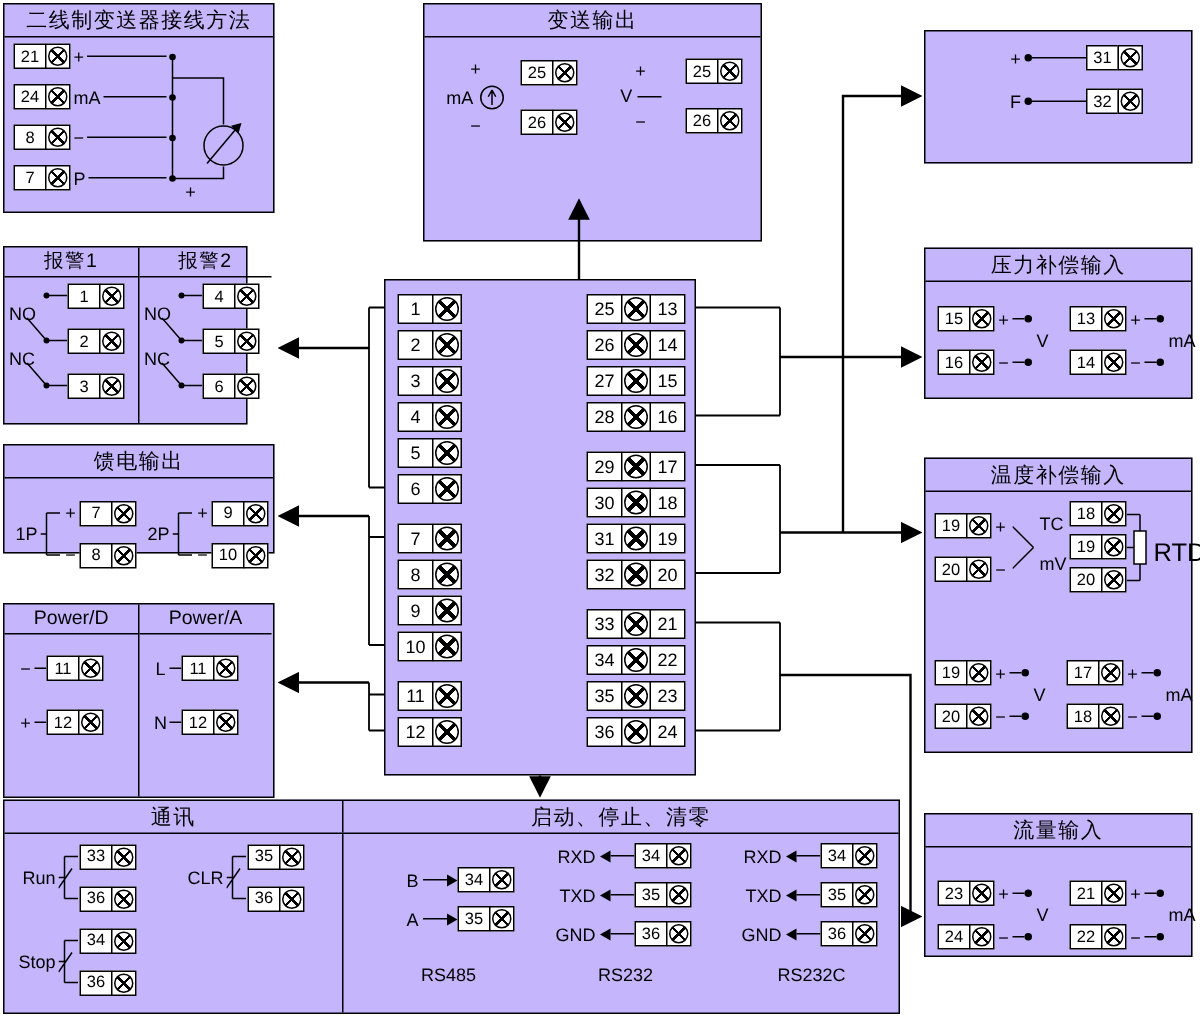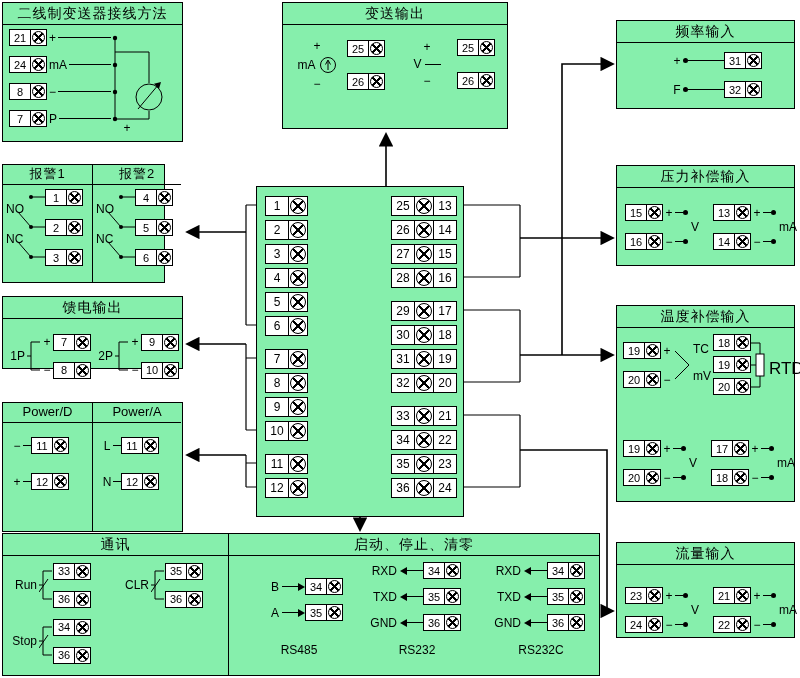--- a/index.html
+++ b/index.html
@@ -1,19 +1,19 @@
 <!DOCTYPE html>
 <html><head>
 <meta charset="utf-8">
 <style>
 *{margin:0;padding:0;box-sizing:border-box}
 html,body{width:800px;height:678px}
 body{position:relative;background:#fff;color:#000;font-family:"Liberation Sans","DejaVu Sans",sans-serif;overflow:hidden}
 .abs{position:absolute}
-.box{position:absolute;border:1.5px solid #000;background:#86efac}
+.box{position:absolute;border:1.5px solid #000;background:#c4b5fd}
 .box-title{height:22px;line-height:20px;text-align:center;font-size:14px;letter-spacing:1px;border-bottom:1.5px solid #000}
 .body{position:relative;width:100%;height:calc(100% - 22px)}
 .cellnum{min-width:22px;height:17px;padding:0 1px;border:1px solid #000;display:inline-flex;align-items:center;justify-content:center;font-size:11px;background:#fff;flex:none}
 .screw{width:17px;height:17px;border:1px solid #000;margin-left:-1px;background:#fff;position:relative;flex:none;display:inline-block}
 .screw::before{content:"";position:absolute;inset:1px;border:1px solid #000;border-radius:50%;
  background:linear-gradient(45deg,transparent 44%,#000 44%,#000 56%,transparent 56%),
             linear-gradient(135deg,transparent 44%,#000 44%,#000 56%,transparent 56%)}
 .trow{display:flex;align-items:center}
 .sign{font-size:12px;min-width:12px;text-align:center;flex:none}
 .wire{border-top:1px solid #000;height:0;flex:none}
@@ -106,21 +106,21 @@
       <circle cx="6" cy="65" r="2.2" fill="#000"></circle>
         <circle cx="6" cy="92" r="2.2" fill="#000"></circle>
       <circle cx="40" cy="70" r="13" fill="none" stroke="#000"></circle>
       <path d="M29,82 L50,57" stroke="#000" fill="none"></path>
       <path d="M52,55 l-7,1.8 5,5 z" fill="#000"></path>
     </svg>
     <span class="sign abs" style="left:118px;top:96px">+</span>
   </div>
 </div>
 
-<div class="box" style="left:282px;top:2px;width:226px;height:127px">
+<div class="box" style="left:282px;top:2px;width:226px;height:159px">
   <div class="box-title">变送输出</div>
   <div class="body">
     <div class="tx-group" style="left:12px;top:14px">
       <div class="tx-labels">
         <span class="sign">+</span>
         <div class="tx-mid">
           <span class="lbl">mA</span>
           <svg width="18" height="18" viewBox="0 0 18 18">
             <circle cx="9" cy="9" r="7.5" fill="none" stroke="#000"></circle>
             <path d="M9,14 V5 M9,4 l-2.5,4.5 M9,4 l2.5,4.5" stroke="#000" fill="none"></path>
@@ -156,21 +156,20 @@
         <div class="trow">
             <span class="cellnum">26</span>
             <span class="screw"></span>
           </div>
       </div>
     </div>
   </div>
 </div>
 
 <div class="box" style="left:616px;top:20px;width:179px;height:89px">
-  <div class="box-title">频率输入</div>
   <div class="body">
     <div class="trow abs" style="left:54px;top:9px">
       <span class="sign">+</span>
       <span class="dot"></span>
         <span class="wire w36"></span>
       <span class="cellnum">31</span>
         <span class="screw"></span>
     </div>
     <div class="trow abs" style="left:54px;top:38px">
       <span class="sign">F</span>

